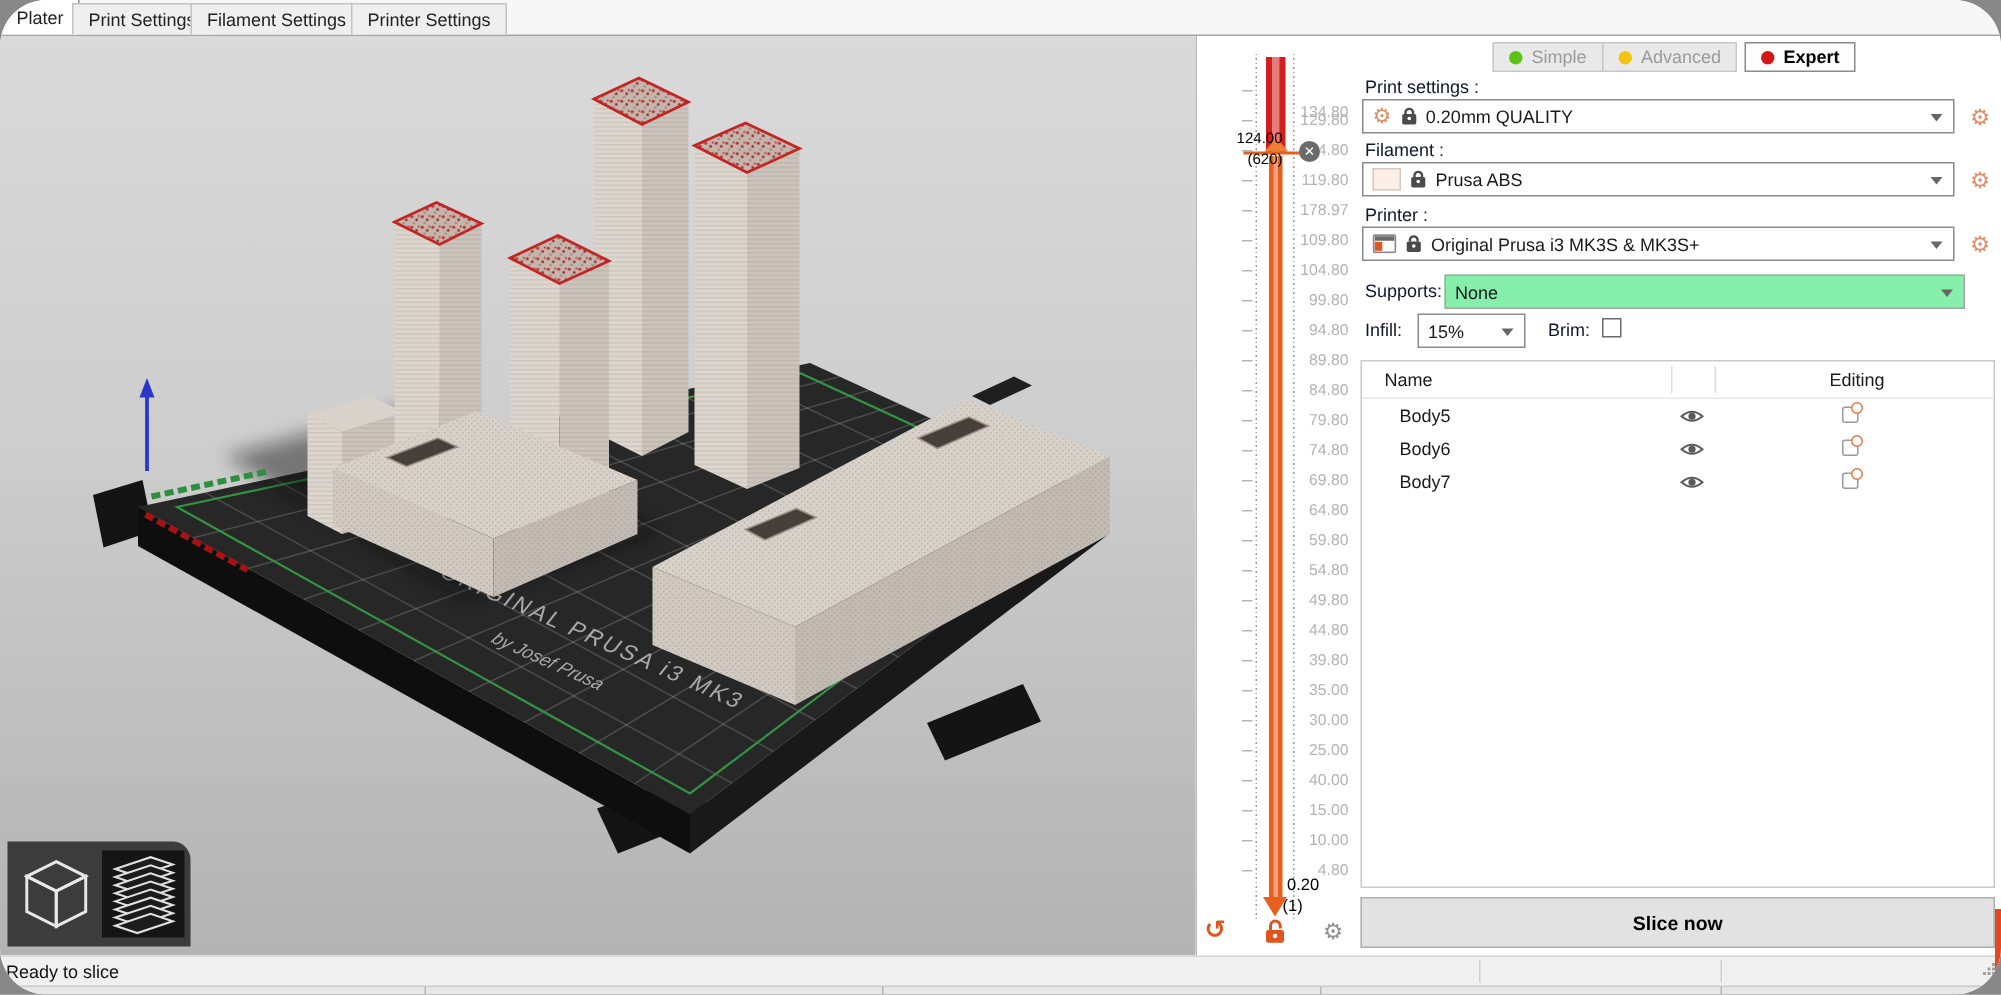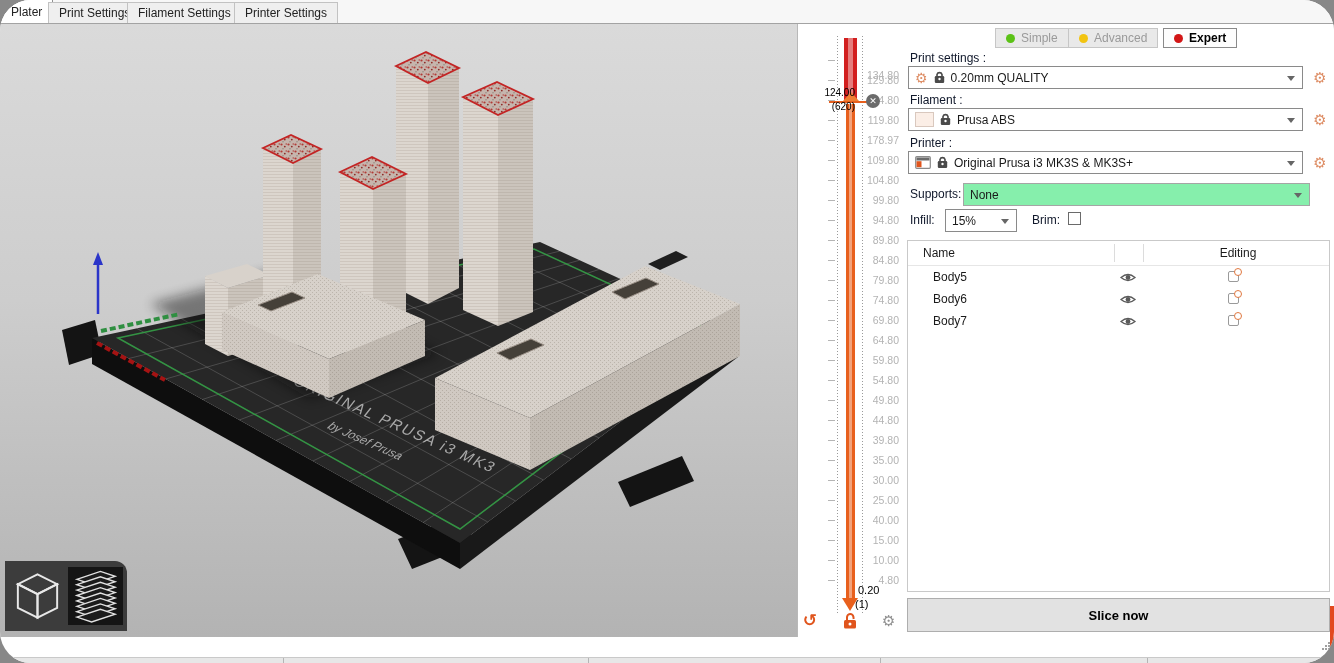--- a/index.html
+++ b/index.html
@@ -444,20 +444,25 @@
             <span class="edit-ic">
               <span class="edit-dot"></span>
             </span>
           </div>
         </div>
     </div>
 
     <div id="slice-btn">Slice now</div>
   </div>
 
+  <div id="statusbar">
+    <div id="status-text">Ready to slice</div>
+    <div class="sep" style="left:986px"></div>
+    <div class="sep" style="left:1147px"></div>
+  </div>
   <div id="bottomstrip">
     <div class="sdiv" style="left:283px"></div>
     <div class="sdiv" style="left:588px"></div>
     <div class="sdiv" style="left:880px"></div>
     <div class="sdiv" style="left:1147px"></div>
   </div>
   <svg id="grip" width="11" height="11">
     <g fill="#a0a0a0">
       <rect x="8" y="1" width="2" height="2"></rect>
         <rect x="5" y="4" width="2" height="2"></rect>

